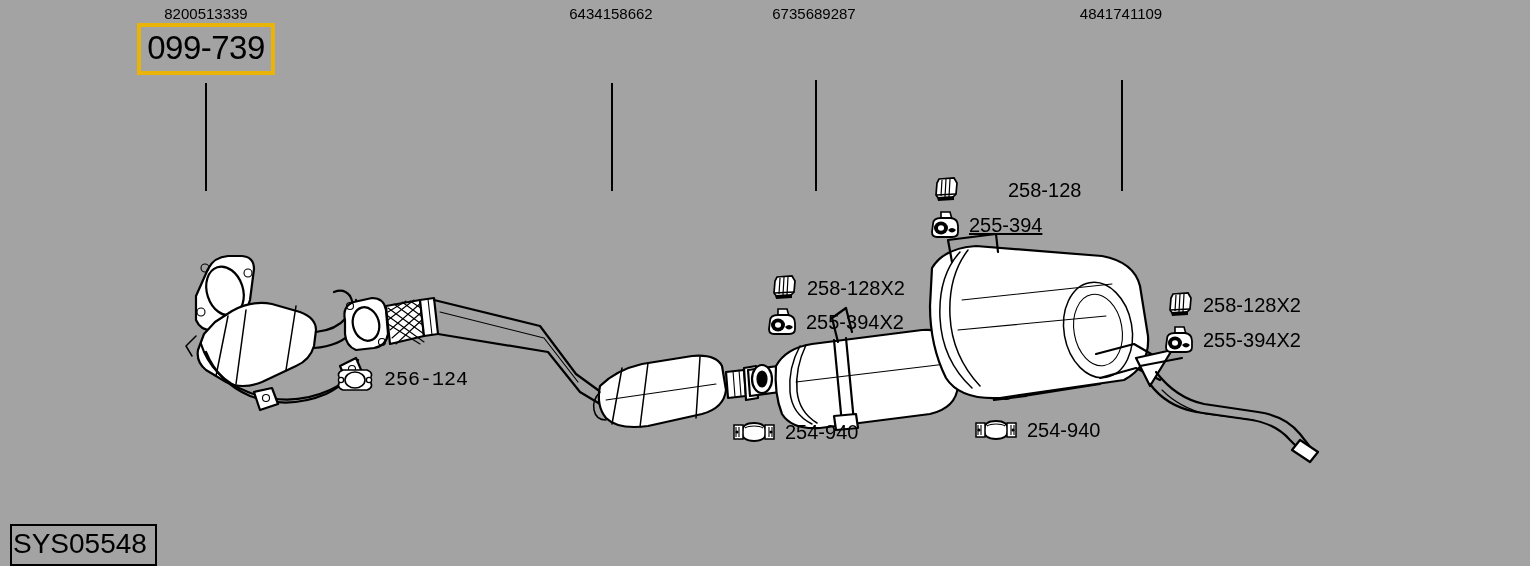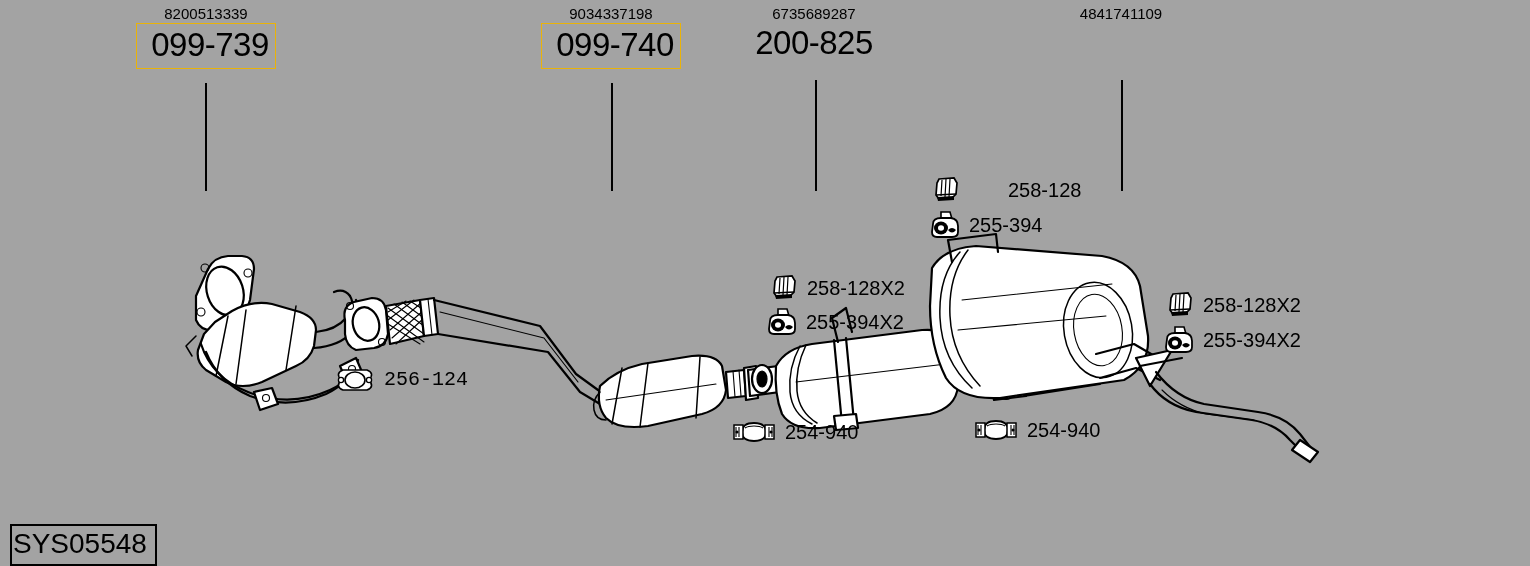--- a/index.html
+++ b/index.html
@@ -32,22 +32,22 @@
   .assembly .ref {
     font-size: 33px;
     line-height: 40px;
     text-align: center;
     white-space: nowrap;
     font-weight: normal;
     letter-spacing: -0.5px;
     color: #000;
   }
   .assembly .ref.boxed {
-    border: 1px solid #eab308;
-    padding: 1px 6px 3px 14px;
+    border: 4px solid #eab308;
+    padding: 1px 6px 3px 6px;
     display: inline-block;
   }
   .assembly .refwrap {
     text-align: center;
   }
   
   .leader {
     position: absolute;
     width: 2px;
     background: #000;
@@ -235,32 +235,26 @@
 
   <div class="assembly" style="left:120px; top:5px; width:172px;">
     <div class="oem">8200513339</div>
     <div class="refwrap">
       <span class="ref boxed">099-739</span>
     </div>
   </div>
   <div class="leader" style="left:205px; top:83px; height:108px;"></div>
 
   <div class="assembly" style="left:525px; top:5px; width:172px;">
-    <div class="oem">9034337198</div>
-    <div class="refwrap">
-      <span class="ref boxed">099-740</span>
-    </div>
+    <div class="oem">6434158662</div>
   </div>
   <div class="leader" style="left:611px; top:83px; height:108px;"></div>
 
   <div class="assembly" style="left:728px; top:5px; width:172px;">
     <div class="oem">6735689287</div>
-    <div class="refwrap">
-      <span class="ref">200-825</span>
-    </div>
   </div>
   <div class="leader" style="left:815px; top:80px; height:111px;"></div>
 
   <div class="assembly" style="left:1035px; top:5px; width:172px;">
     <div class="oem">4841741109</div>
   </div>
   <div class="leader" style="left:1121px; top:80px; height:111px;"></div>
 
   <div class="callout" style="left:333px; top:367px;font-family:Liberation Mono, monospace;">
     <svg class="ico" width="44" height="26" viewBox="0 0 44 26">
@@ -297,21 +291,21 @@
   <div class="callout" style="left:932px; top:176px;gap:46px;">
     <svg class="ico" width="30" height="28" viewBox="0 0 30 28">
       <path d="M7 3 L22 2 L25 7 L24 18 L20 22 L7 23 L4 19 L5 7 Z" fill="#fff" stroke="#000" stroke-width="1.7"></path>
       <path d="M10 4 L9 20 M14 3 L13 21 M18 3 L17 21" stroke="#000" stroke-width="1.2" fill="none"></path>
       <path d="M4 19 L24 18" stroke="#000" stroke-width="1.4" fill="none"></path>
       <path d="M5 21 L22 20 L22 24 L6 25 Z" fill="#000"></path>
     </svg>
     <span class="txt">258-128</span>
   </div>
 
-  <div class="callout" style="left:928px; top:210px;">
+  <div class="callout" style="left:928px; top:210px;text-decoration:underline;">
     <svg class="ico" width="34" height="30" viewBox="0 0 34 30">
       <path d="M13 2 L22 2 L24 9 L13 9 Z" fill="#fff" stroke="#000" stroke-width="1.6"></path>
       <path d="M5 14 Q5 8 13 8 L23 8 Q30 9 30 16 L30 22 Q30 27 24 27 L9 27 Q4 27 4 22 Z" fill="#fff" stroke="#000" stroke-width="1.8"></path>
       <ellipse cx="13" cy="18" rx="7" ry="6.5" fill="#000"></ellipse>
       <ellipse cx="13" cy="18" rx="3" ry="2.8" fill="#fff"></ellipse>
       <path d="M20 20 Q24 16 28 20 Q24 25 20 20 Z" fill="#000"></path>
     </svg>
     <span class="txt">255-394</span>
   </div>
 

